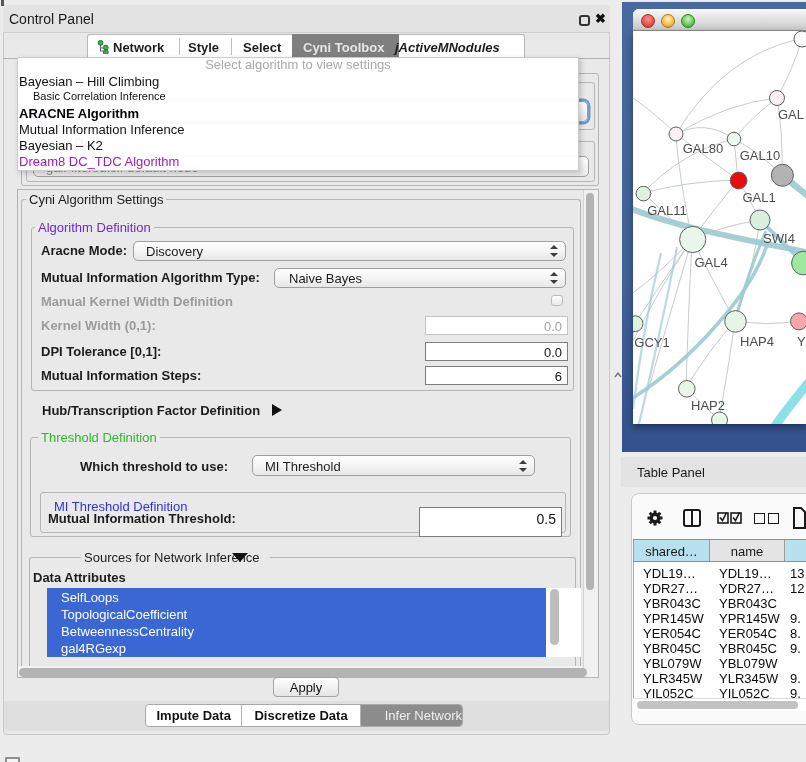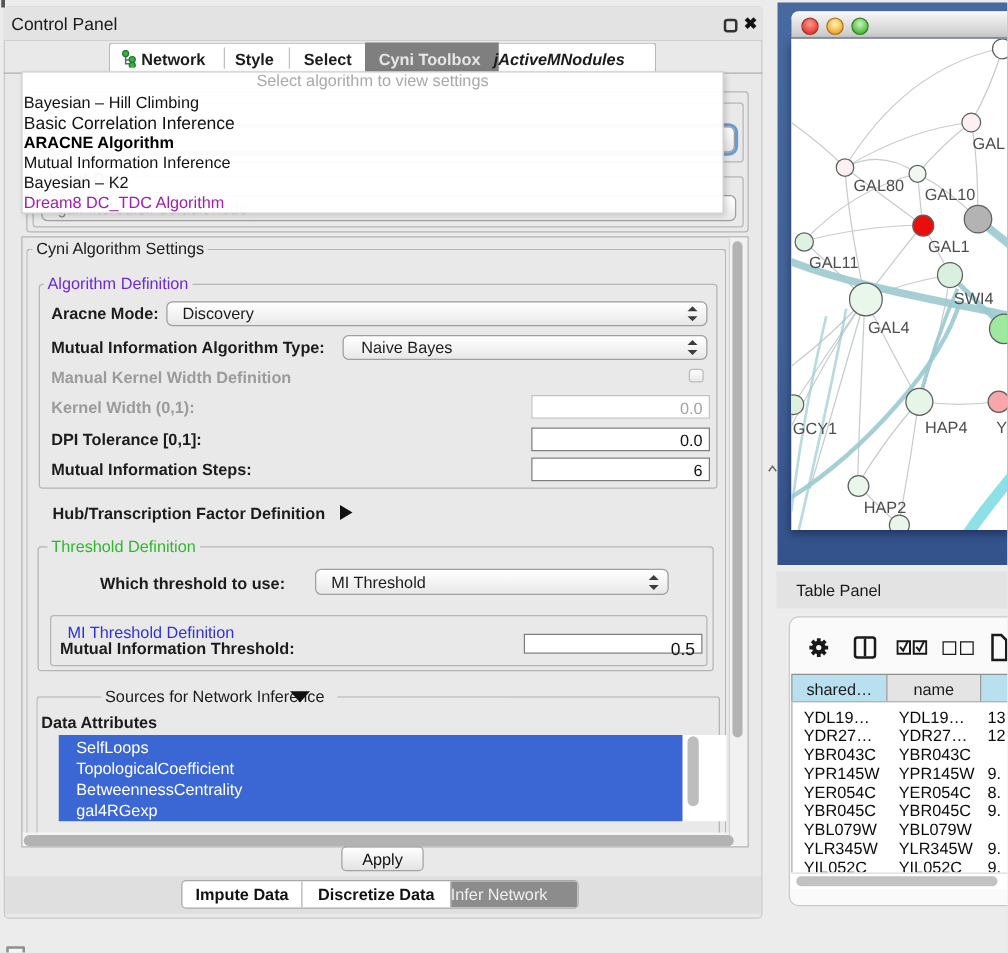--- a/index.html
+++ b/index.html
@@ -65,21 +65,21 @@
 <div class="gbox" style="left:26px; top:141px; width:569px; height:41px;"></div>
 <div class="combo" style="left:33px; top:156px; width:556px; height:21px;">
   <span class="ctext" style="color:#8a8a8a;">galFiltered.sif default node</span>
 </div>
 <div class="abs" style="left:36px; top:135px; font-size:13px; font-weight:bold; color:#555; background:#e9e9e9; padding:0 3px;">Input Data</div>
 
 <div class="abs" style="z-index:5; left:17px; top:57px; width:562px; height:114px; background:rgba(255,255,255,0.96);
      border:1px solid rgba(160,160,160,0.55); box-shadow:2px 2px 5px rgba(0,0,0,0.2);"></div>
 <div class="abs" style="z-index:6; left:17px; top:57px; width:562px; text-align:center; font-size:13px; color:#a9a9a9;">Select algorithm to view settings</div>
 <div class="abs" style="z-index:6; left:19px; top:74px; font-size:13px; color:#111;">Bayesian – Hill Climbing</div>
-<div class="abs" style="z-index:6; left:19px; top:90px; font-size:14px; color:#111;">Basic Correlation Inference</div>
+<div class="abs" style="z-index:6; left:33px; top:90px; font-size:11px; color:#111;">Basic Correlation Inference</div>
 <div class="abs" style="z-index:6; left:19px; top:106px; font-size:13px; font-weight:bold; color:#000;">ARACNE Algorithm</div>
 <div class="abs" style="z-index:6; left:19px; top:122px; font-size:13px; color:#111;">Mutual Information Inference</div>
 <div class="abs" style="z-index:6; left:19px; top:138px; font-size:13px; color:#111;">Bayesian – K2</div>
 <div class="abs" style="z-index:6; left:19px; top:154px; font-size:13px; color:#a21caf;">Dream8 DC_TDC Algorithm</div>
 
 <div class="abs" style="left:17px; top:189px; width:582px; height:489px; border:1px solid #b4b4b4; background:#e9e9e9; overflow:hidden;">
 <div class="abs" style="left:0; top:0; width:580px; height:487px; overflow:hidden;">
 
   <div class="abs" style="left:3px; top:9px; width:560px; height:470px; border:1px solid #b5b5b5; border-bottom:none; border-radius:3px 3px 0 0;"></div>
   <div class="gtitle" style="left:8px; top:9px; color:#1c1c1c;">Cyni Algorithm Settings</div>
@@ -121,21 +121,21 @@
   <div class="combo" style="left:234px; top:265px; width:283px; height:21px;">
     <span class="ctext">MI Threshold</span>
     <span class="arr">
           <span class="u"></span>
           <span class="d"></span>
         </span>
   </div>
   <div class="gbox" style="left:22px; top:302px; width:526px; height:41px;"></div>
   <div class="gtitle" style="left:33px; top:302px; color:#3032d8;margin-top:14px;">MI Threshold Definition</div>
   <div class="abs lbl" style="left:30px; top:321px;">Mutual Information Threshold:</div>
-  <div class="field" style="left:401px; top:317px; width:143px; height:16px; font-size:14px; padding-top:3px;">0.5</div>
+  <div class="field" style="left:401px; top:317px; width:143px; height:30px; font-size:14px; padding-top:3px;">0.5</div>
 
   <div class="abs" style="left:11px; top:367px; width:547px; height:130px; border:1px solid #b5b5b5; border-bottom:none; border-radius:3px 3px 0 0;"></div>
   <div class="gtitle" style="left:20px; top:367px; color:#1c1c1c;margin-left:43px;">Sources for Network Inference &nbsp;</div>
   <div class="abs" style="left:214px; top:363px; width:0; height:0; border-left:8px solid transparent; border-right:8px solid transparent; border-top:9px solid #111;"></div>
   <div class="abs lbl" style="left:15px; top:380px;">Data Attributes</div>
   <div class="abs" style="left:29px; top:398px; width:534px; height:69px; background:#fff;"></div>
   <div class="abs" style="left:29px; top:398px; width:499px; height:69px; background:#3a67d3;"></div>
   <div class="abs" style="left:531.5px; top:398.5px; width:9px; height:56px; background:#bdbdbd; border-radius:4.5px;"></div>
   <div class="abs" style="left:43px; top:400px; font-size:13px; color:#fff;">SelfLoops</div>
   <div class="abs" style="left:43px; top:417px; font-size:13px; color:#fff;">TopologicalCoefficient</div>
@@ -150,21 +150,21 @@
 <div class="abs" style="left:1px; top:477.5px; width:568px; height:9px; background:#b3b3b3; border-radius:4.5px;"></div>
 </div>
 
 <div class="abs" style="left:4px; top:701px; width:605px; height:30px; background:#dfdfdf;"></div>
 <div class="abs" style="left:273px; top:677px; width:66px; height:20px; border:1px solid #a3a3a3; border-radius:4px;
      background:linear-gradient(#ffffff,#e4e4e4); font-size:13px; color:#111; text-align:center; padding-top:2px;">Apply</div>
 <div class="abs" style="left:145px; top:704px; width:318px; height:23px; border:1px solid #a8a8a8; border-radius:4px;
      background:#fff; overflow:hidden; display:flex;">
   <div style="width:97px; border-right:1px solid #b3b3b3; font-size:13px; font-weight:bold; color:#111; text-align:center; padding-top:3px;">Impute Data</div>
   <div style="width:119px; border-right:1px solid #b3b3b3; font-size:13px; font-weight:bold; color:#111; text-align:center; padding-top:3px;">Discretize Data</div>
-  <div style="width:102px; background:#8c8c8c; font-size:13px; color:#f0f0f0; text-align:left; padding-top:3px;">Infer Network</div>
+  <div style="width:102px; background:#8c8c8c; font-size:13px; color:#f0f0f0; text-align:right; padding-top:3px;">Infer Network</div>
 </div>
 
 <div class="abs" style="left:622px; top:2px; width:184px; height:450px;
      background:linear-gradient(#47699f,#426397 60%,#33518b);"></div>
 
 <div class="abs" style="left:633px; top:9px; width:173px; height:22px;
      background:linear-gradient(#f8f8f8,#e3e3e3 45%,#c8c8c8); border-radius:6px 0 0 0;
      border-bottom:1px solid #8e8e8e; box-shadow:inset 0 1px 0 #fff;"></div>
 <div class="abs" style="left:641px; top:14px; width:14px; height:14px; border-radius:50%;
      background:radial-gradient(circle at 50% 35%, #ff8a80 10%, #e3423a 70%, #b03027); border:0.5px solid #9c352e;"></div>

